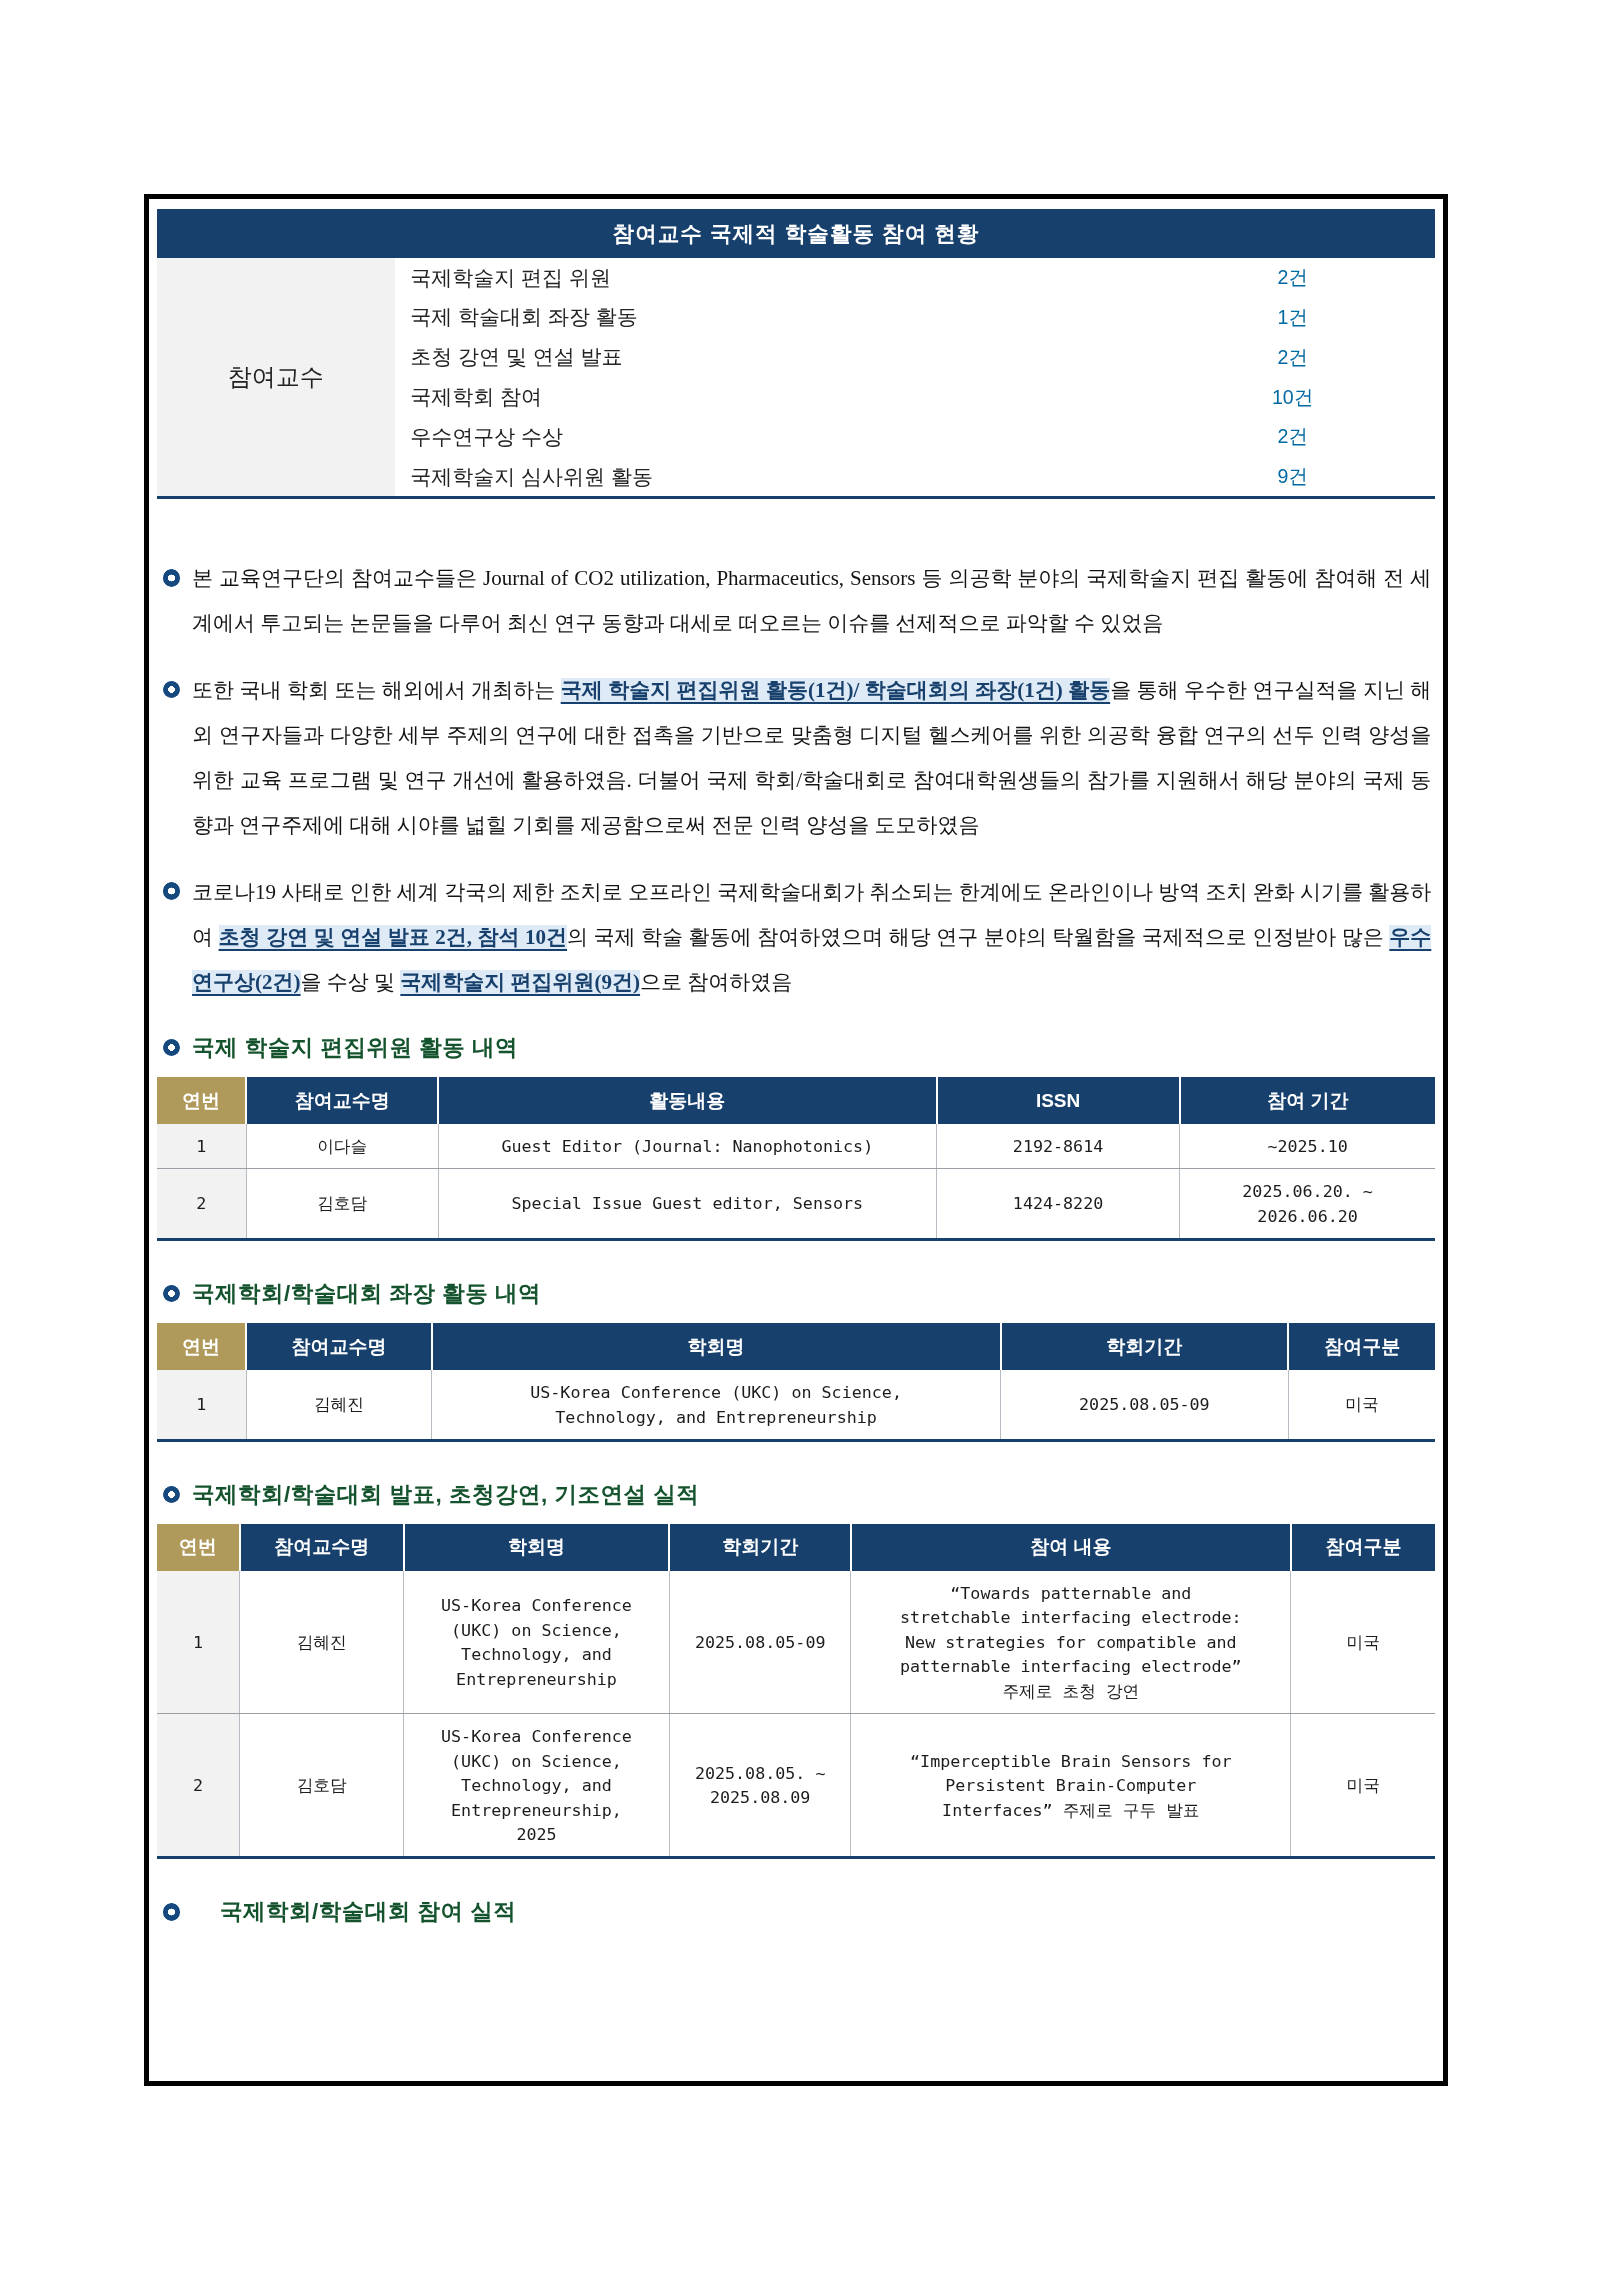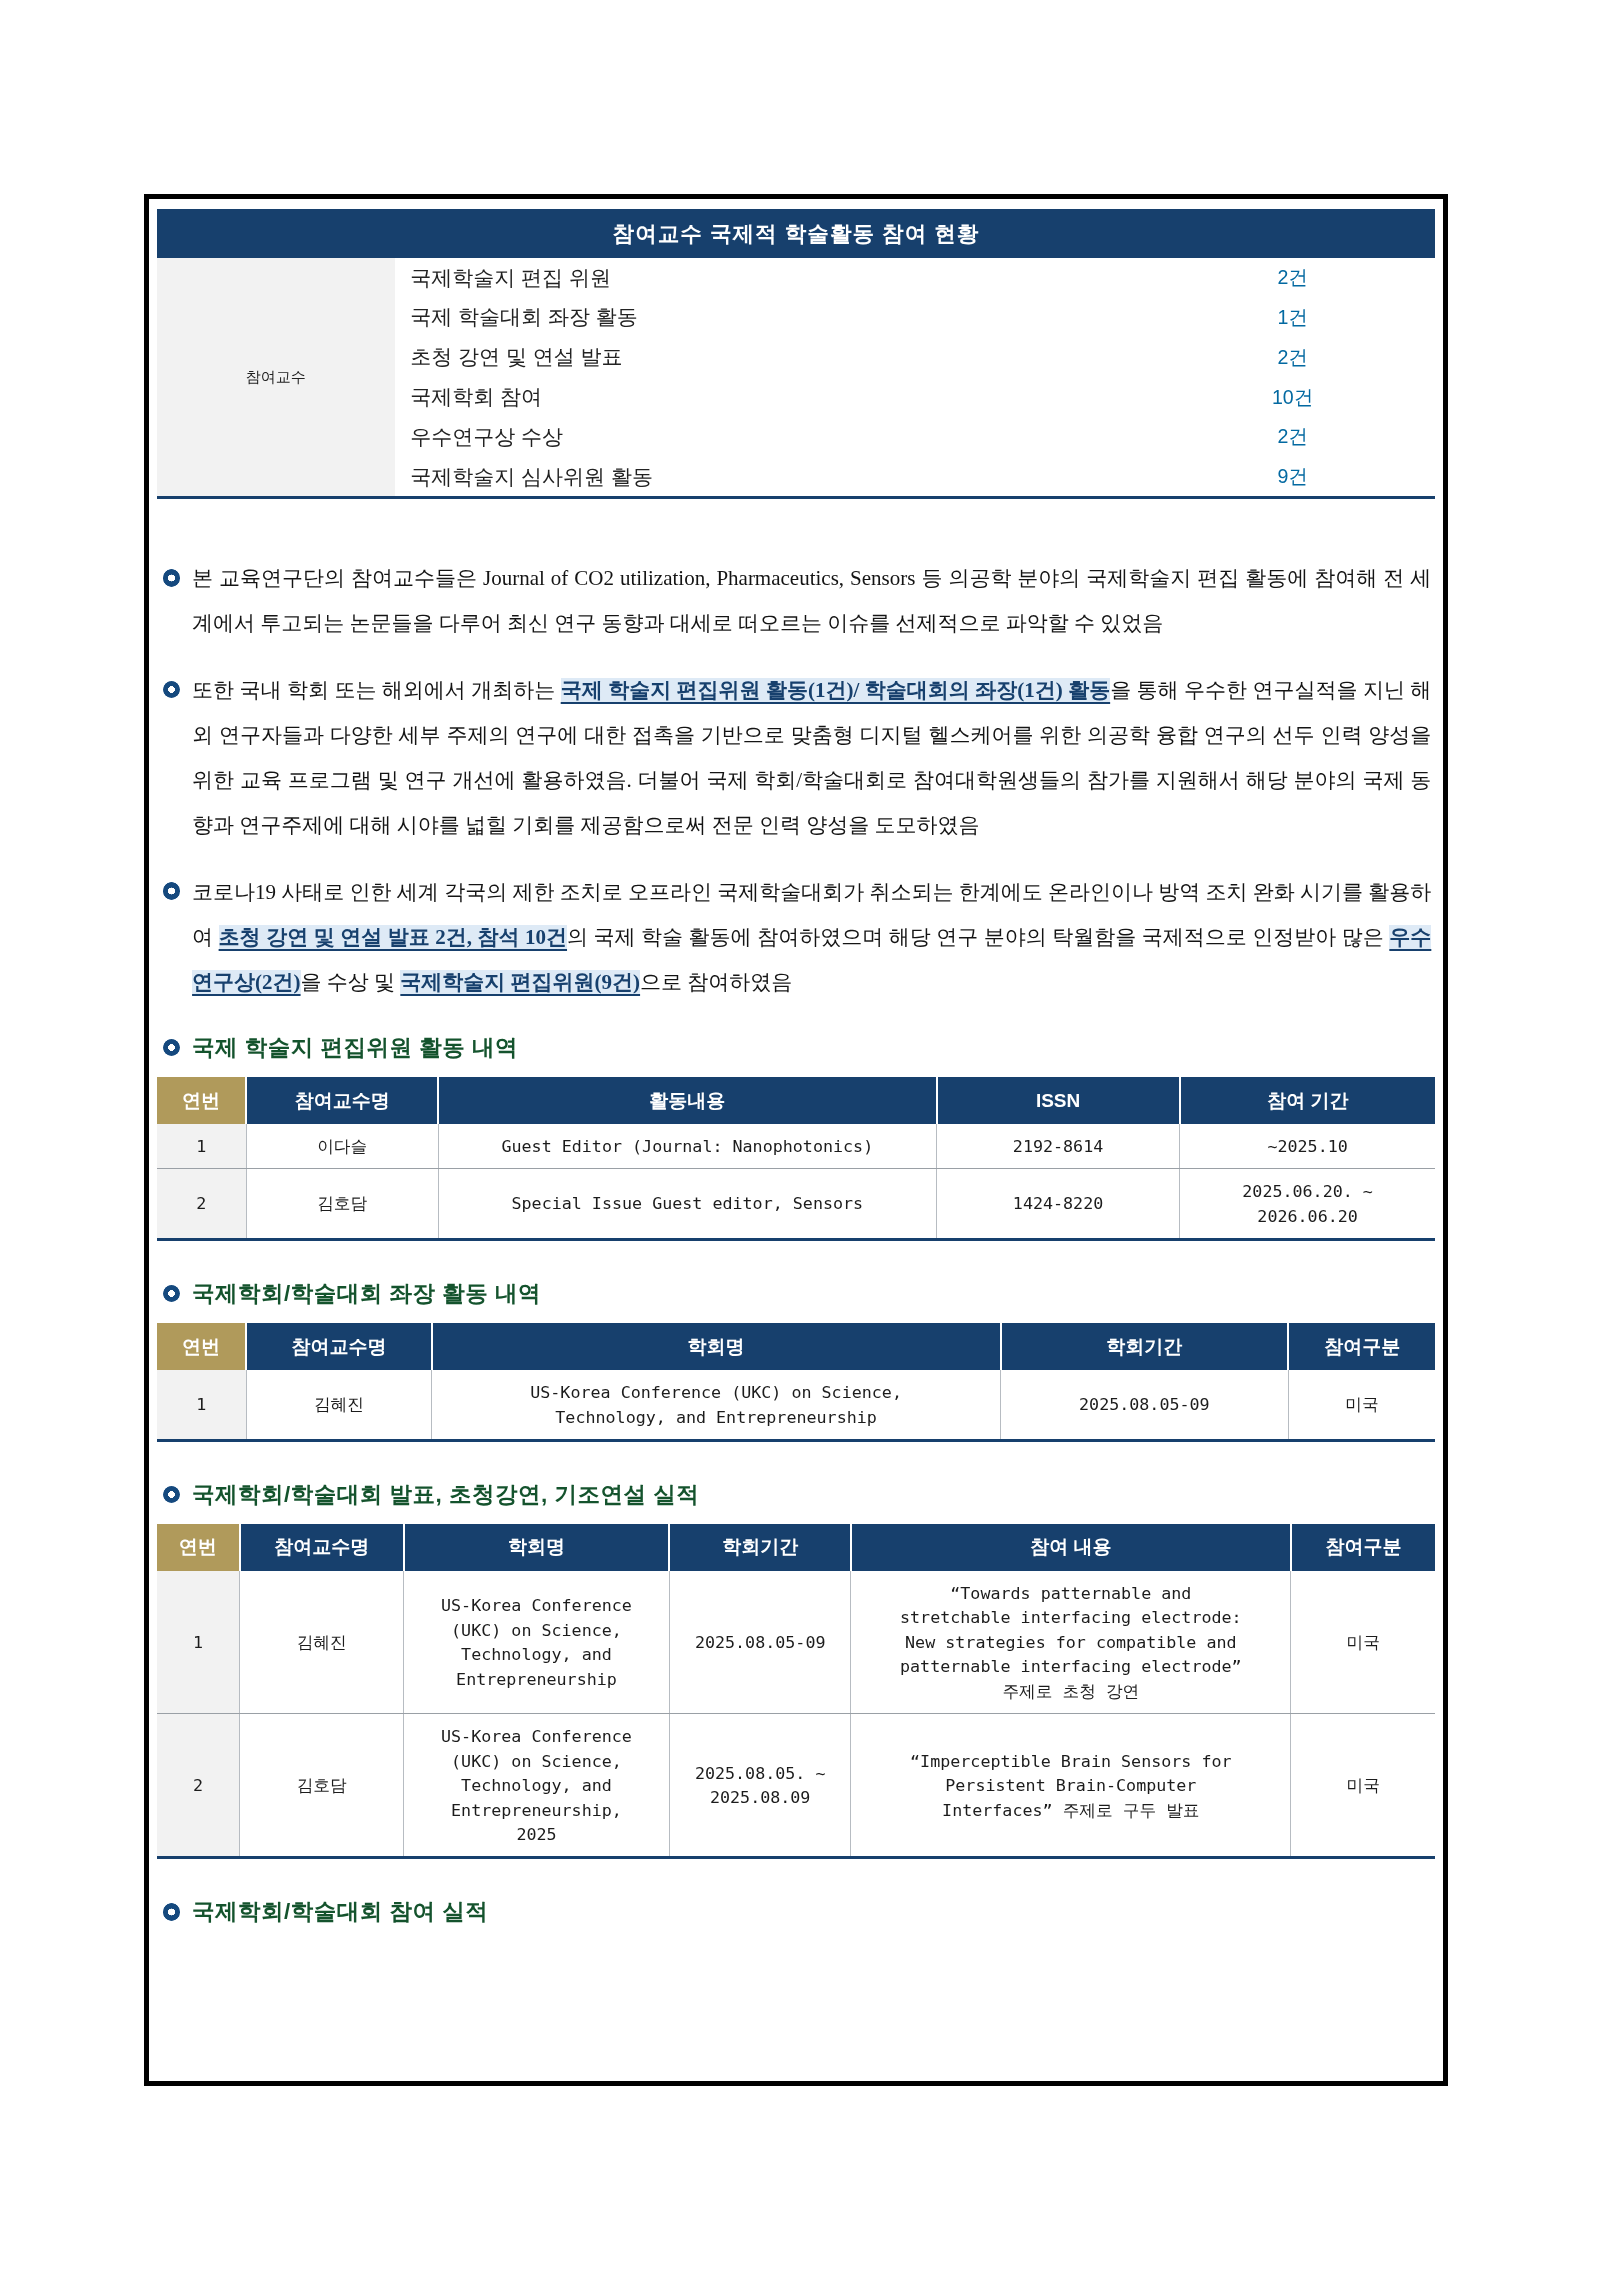--- a/index.html
+++ b/index.html
@@ -24,21 +24,21 @@
   }
   
   table.summary{width:100%;border-collapse:collapse;table-layout:fixed;}
   table.summary td{border:0;}
   td.sum-title{
     background:var(--navy);color:#fff;text-align:center;vertical-align:middle;
     font-weight:bold;font-size:21.6px;height:49px;letter-spacing:1px;
   }
   td.sum-label{
     background:var(--rowgray);text-align:center;vertical-align:middle;
-    font-size:15px;color:#222;border-right:1px solid var(--thin);
+    font-size:24px;color:#222;border-right:1px solid var(--thin);
   }
   td.sum-act{
     font-size:21px;color:#222;text-align:left;padding:5.9px 3.9px 5.9px 15.7px;height:35px;
     border-bottom:1px solid var(--thin);border-right:1px solid var(--thin);
   }
   td.sum-cnt{
     font-size:19.6px;color:#0369a1;text-align:center;height:35px;
     border-bottom:1px solid var(--thin);
   }
   tr.last td.sum-act,tr.last td.sum-cnt{border-bottom:none;}
@@ -72,21 +72,21 @@
   }
   table.data th:first-child{border-left:none;background:var(--gold);}
   table.data td{
     font-family:"DejaVu Sans Mono","Liberation Mono",monospace;
     font-size:16.7px;line-height:24.5px;color:#1c1c1c;text-align:center;vertical-align:middle;
     padding:9.8px 5.9px;border-bottom:1px solid var(--line);border-left:1px solid var(--thin);
     white-space:pre-line;
   }
   table.data td:first-child{background:var(--rowgray);border-left:none;}
   table.data tr:last-child td{border-bottom:none;}
-  .footer-heading{margin-top:33px;margin-bottom:5.9px;}
+  .footer-heading{margin-top:33px;margin-bottom:5.9px;gap:28px;}
 </style>
 </head>
 <body>
 
 <div class="content-box">
 
   <table class="summary">
     <colgroup>
         <col style="width:18.6%">
         <col style="width:59.1%">

